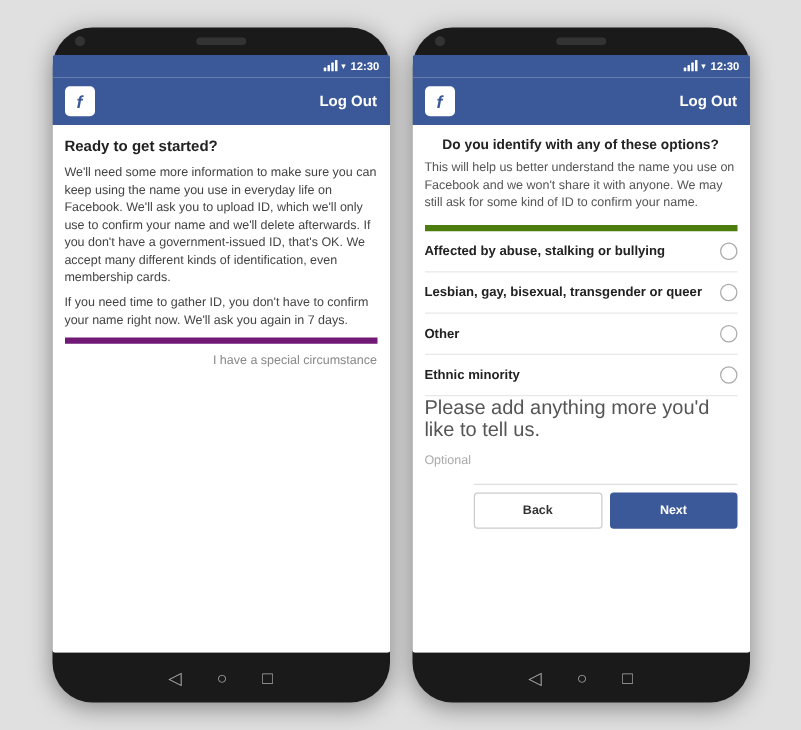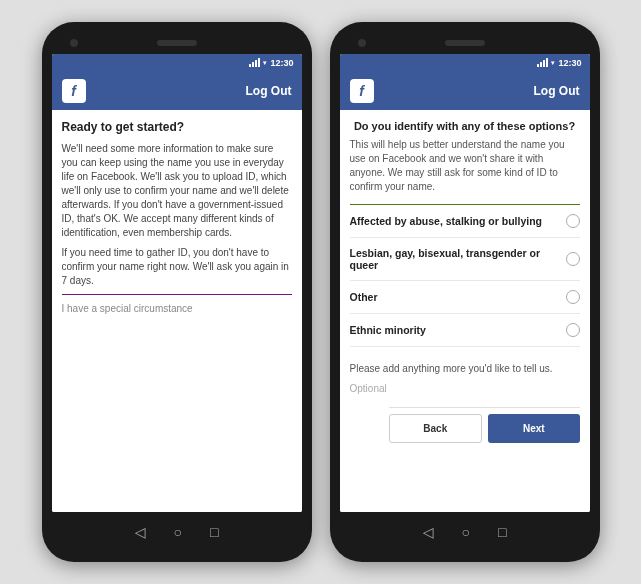--- a/index.html
+++ b/index.html
@@ -18,21 +18,21 @@
       gap: 18px;
       align-items: center;
       justify-content: center;
     }
     
     .phone {
       width: 270px;
       height: 540px;
       background: #1a1a1a;
       border-radius: 32px;
-      padding: 10px;
+      padding: 0;
       display: flex;
       flex-direction: column;
       box-shadow: 0 4px 20px rgba(0,0,0,0.4);
       position: relative;
     }
     .phone-top {
       display: flex;
       justify-content: space-between;
       align-items: center;
       padding: 4px 18px 4px 18px;
@@ -148,25 +148,25 @@
       color: #222;
     }
     .content p {
       font-size: 10px;
       line-height: 1.4;
       color: #444;
       margin-bottom: 6px;
     }
     .special-link {
       display: block;
-      text-align: left;
+      text-align: right;
       color: #888;
       font-size: 10px;
       padding: 8px 0;
-      border-top: 1px solid #701a75;
+      border-top: 5px solid #701a75;
       margin-top: 6px;
     }
     .button-row {
       display: flex;
       gap: 6px;
       margin-top: 8px;
       padding-top: 6px;
       border-top: 1px solid #e0e0e0;
     }
     .btn-secondary {
@@ -206,21 +206,21 @@
       margin-bottom: 10px;
     }
     .option-row {
       display: flex;
       align-items: center;
       justify-content: space-between;
       padding: 9px 0;
       border-bottom: 1px solid #e8e8e8;
     }
     .option-row:first-child {
-      border-top: 1px solid #4d7c0f;
+      border-top: 5px solid #4d7c0f;
     }
     .option-label {
       font-size: 10.5px;
       font-weight: 600;
       color: #222;
     }
     .radio-circle {
       width: 14px;
       height: 14px;
       border: 1.5px solid #aaa;
@@ -229,23 +229,23 @@
       flex-shrink: 0;
     }
     .optional-label {
       font-size: 10px;
       color: #aaa;
       margin-top: 4px;
       padding: 5px 0;
       display: block;
     }
     .add-more-text {
-      font-size: 10px;
+      font-size: 16px;
       color: #555;
-      margin-top: 16px;
+      margin-top: 1px;
       margin-bottom: 4px;
     }
     .nav-buttons {
       display: flex;
       gap: 6px;
       margin-top: 8px;
       padding-top: 6px;
       border-top: 1px solid #e0e0e0;
       margin-left: 39px;
     }

